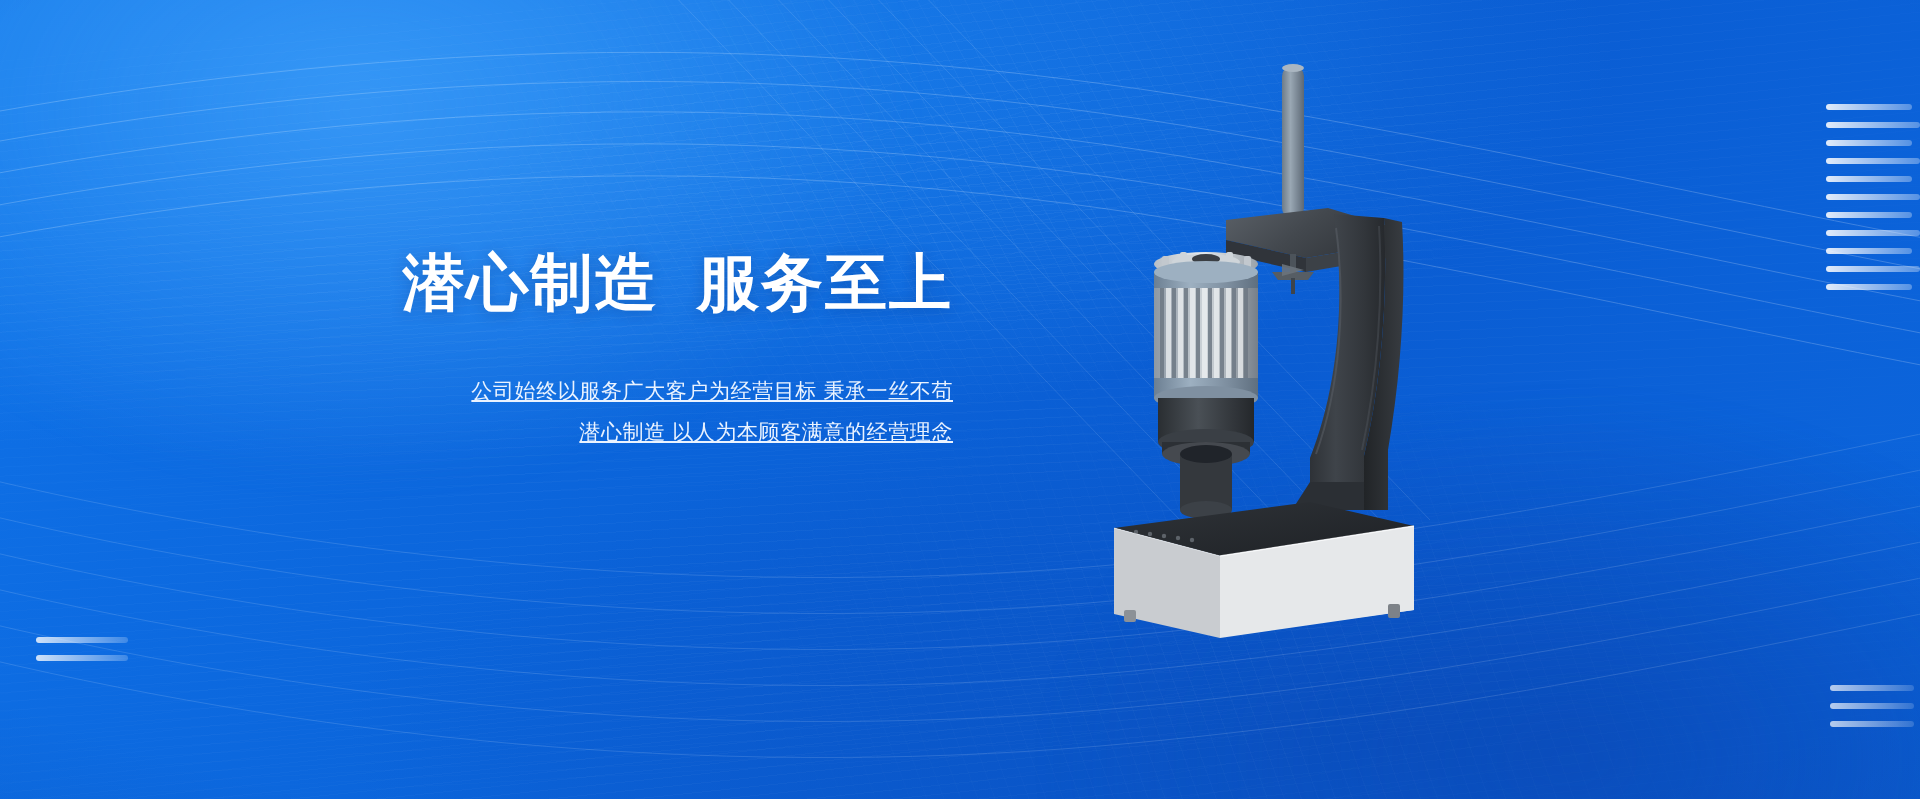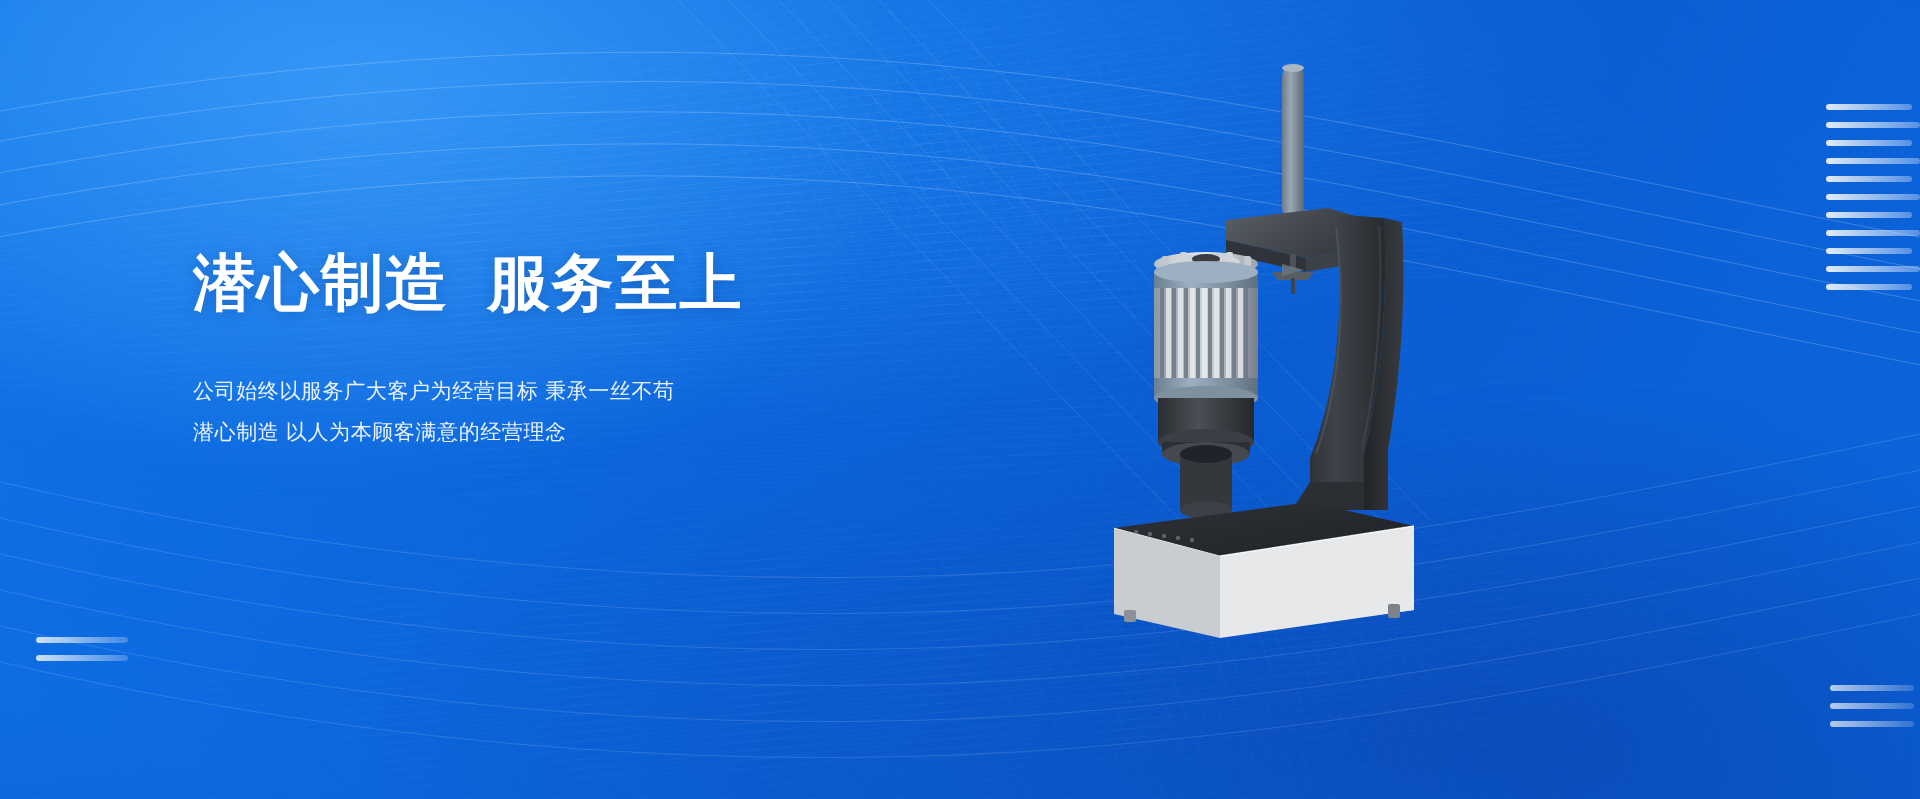--- a/index.html
+++ b/index.html
@@ -8,20 +8,21 @@
     padding: 0;
     background: #0a0a0a;
   }
   .stage {
     position: relative;
     width: 1920px;
     height: 799px;
     overflow: hidden;
     font-family: "Liberation Sans", "DejaVu Sans", sans-serif;
     background: #0a66dd;
+    text-align: right;
   }
 
   
   .bg-base {
     position: absolute;
     inset: 0;
     background:
       radial-gradient(120% 90% at 18% 8%, #1f86f0 0%, rgba(31,134,240,0) 55%),
       radial-gradient(90% 70% at 72% 92%, #0a53c4 0%, rgba(10,83,196,0) 60%),
       linear-gradient(118deg, #0f72e8 0%, #0b64da 38%, #0a5cd2 62%, #0c66dd 100%);
@@ -150,20 +151,21 @@
     white-space: pre;
     text-shadow: 0 2px 14px rgba(3,40,110,.28);
   }
   .subcopy {
     margin: 54px 0 0 0;
     color: #eaf3ff;
     font-size: 21px;
     line-height: 1.95;
     font-weight: 400;
     letter-spacing: .6px;
+    text-decoration: underline;
   }
   .subcopy .line { display: block; white-space: pre; }
 
   
   .machine {
     position: absolute;
     left: 1096px;
     top: 58px;
     width: 460px;
     height: 590px;

